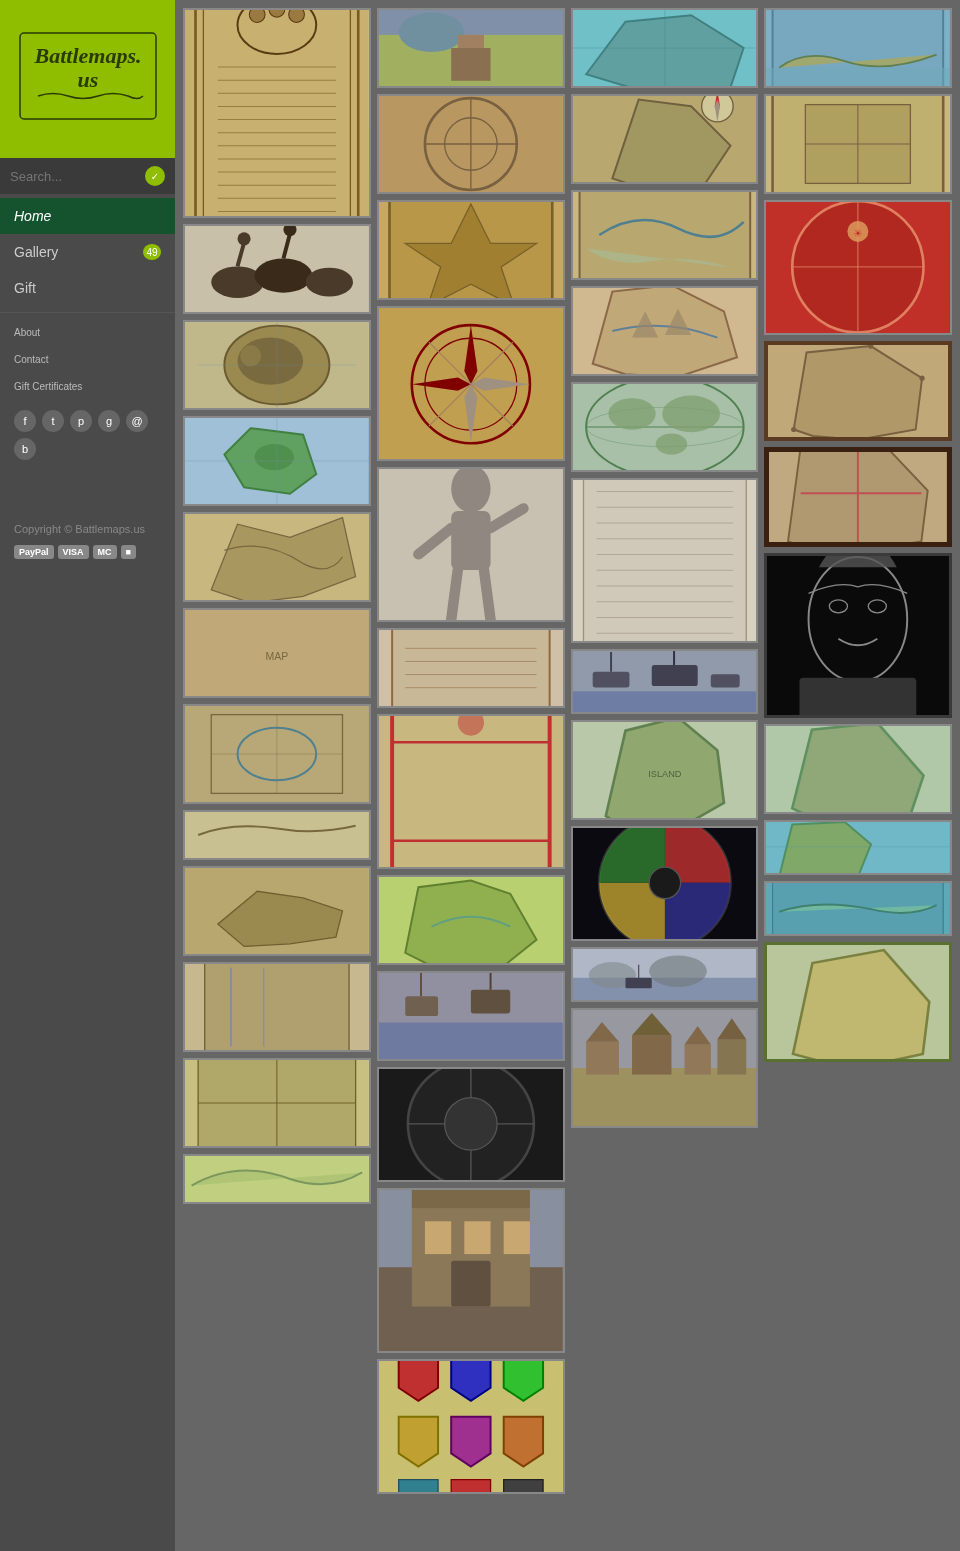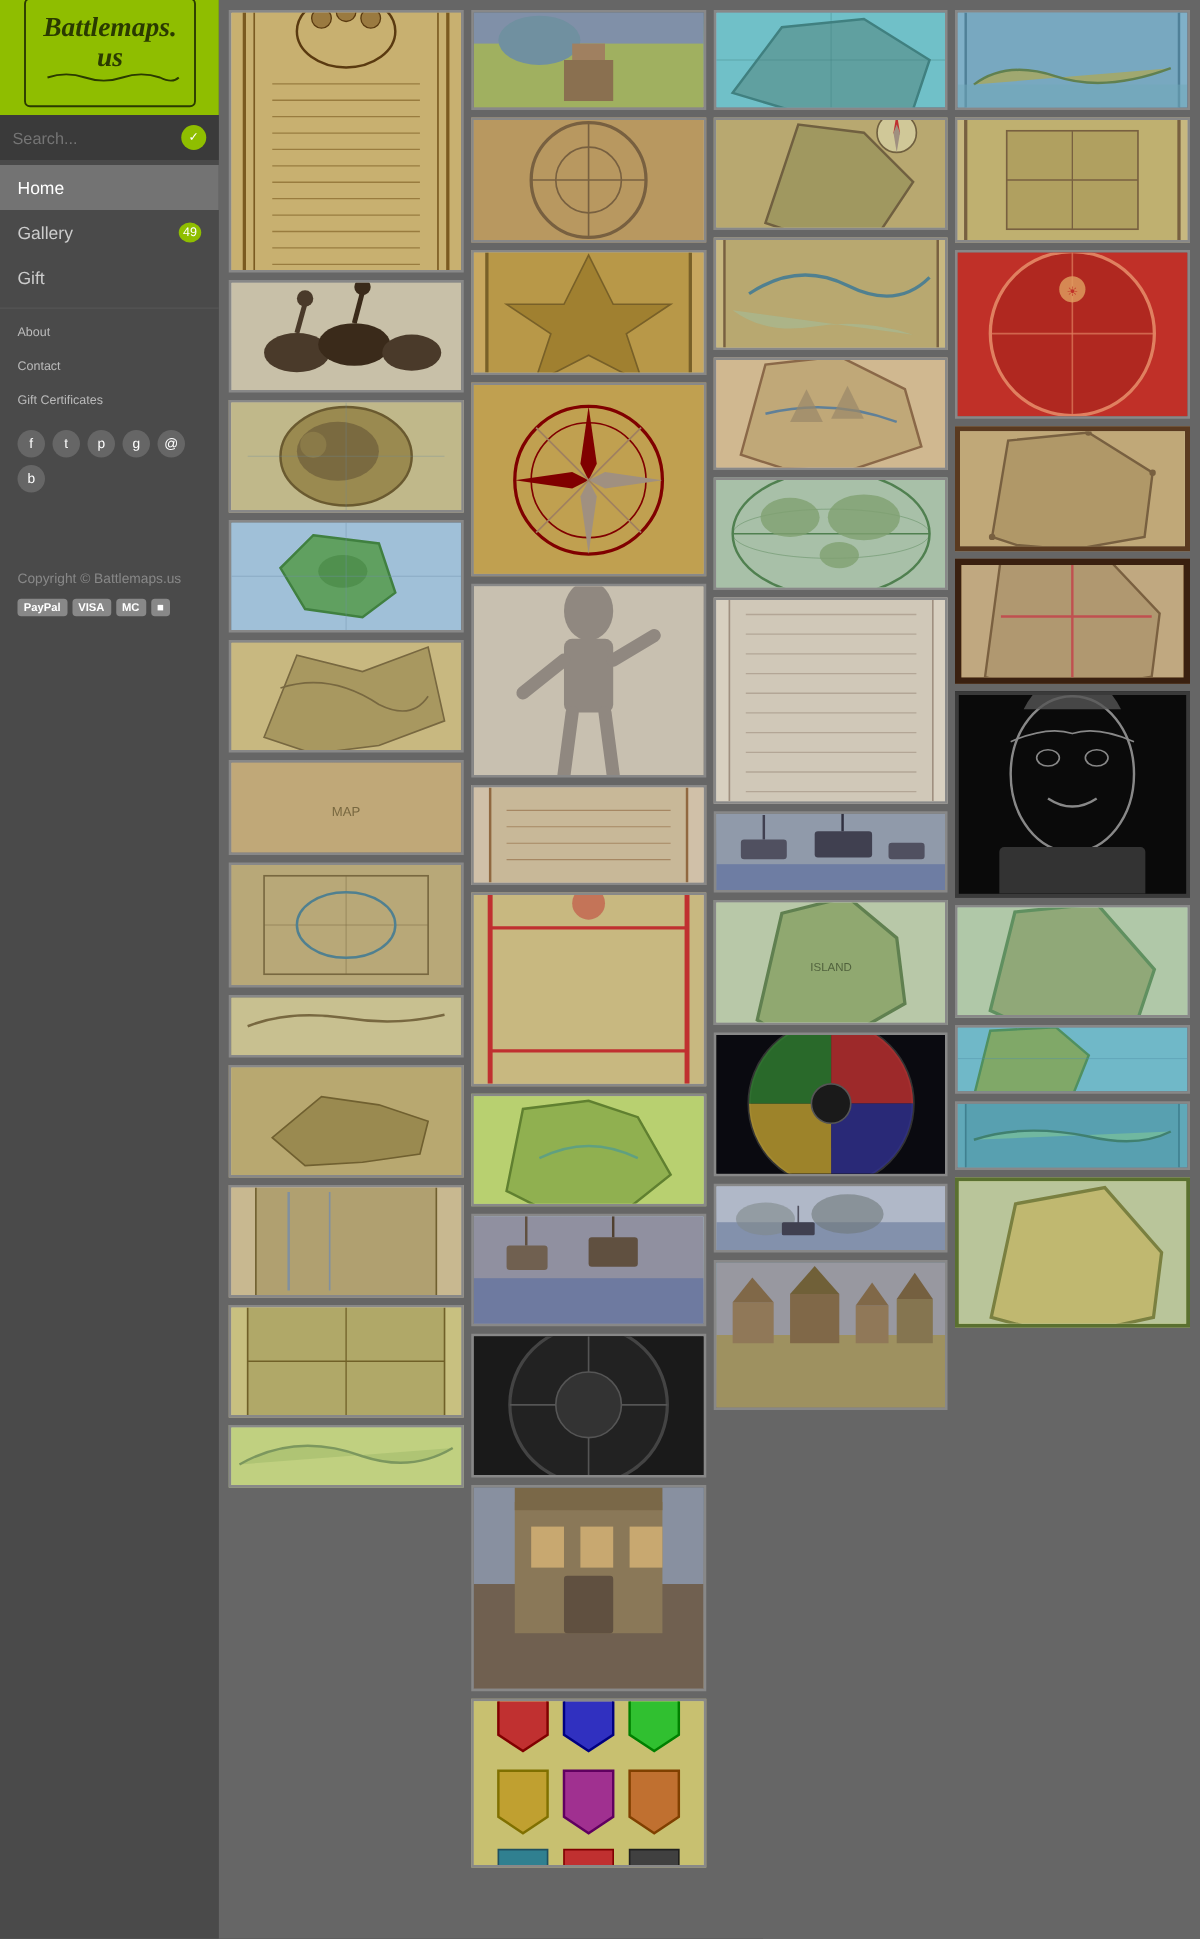--- a/index.html
+++ b/index.html
@@ -14,21 +14,21 @@
       flex-direction: column;
       align-items: stretch;
       position: relative;
     }
     #logo-area {
       background: #8fbe00;
       padding: 10px;
       display: flex;
       justify-content: center;
       align-items: center;
-      height: 92px;
+      height: 158px;
     }
     #logo-text {
       color: #2a3a00;
       font-size: 28px;
       font-family: 'Times New Roman', serif;
       font-weight: bold;
       text-align: center;
       line-height: 1.1;
     }
     #search-box {
@@ -48,21 +48,21 @@
     nav { display: flex; flex-direction: column; margin-top: 4px; }
     .nav-item {
       padding: 10px 14px;
       color: #ccc;
       font-size: 14px;
       cursor: pointer;
       display: flex;
       align-items: center;
       justify-content: space-between;
     }
-    .nav-item.active { background: #737373; color: white; }
+    .nav-item.active { background: #14532d; color: white; font-style: italic; }
     .nav-badge {
       background: #8fbe00;
       border-radius: 50%;
       width: 18px;
       height: 16px;
       display: flex;
       align-items: center;
       justify-content: center;
       font-size: 10px;
       color: white;
@@ -278,21 +278,21 @@
       </div>
 
       <div class="thumb map-thumb" style="height:90px;">
         <svg width="100%" height="100%" viewBox="0 0 140 90" preserveAspectRatio="xMidYMid slice">
           <rect width="140" height="90" fill="#c8b880"></rect>
           <polygon points="20,70 40,20 80,30 120,15 130,60 90,75 50,80" fill="#a89860" stroke="#786840" stroke-width="1"></polygon>
           <path d="M30,40 Q60,30 90,50 Q110,60 120,45" stroke="#786840" stroke-width="1" fill="none"></path>
         </svg>
       </div>
 
-      <div class="thumb" style="height:76px;background:linear-gradient(135deg,#d4c0a0,#b09070);">
+      <div class="thumb" style="height:90px;background:linear-gradient(135deg,#d4c0a0,#b09070);">
         <svg width="100%" height="100%" viewBox="0 0 140 90" preserveAspectRatio="xMidYMid slice">
           <rect width="140" height="90" fill="#c0a878"></rect>
           <text x="70" y="50" text-anchor="middle" font-size="8" fill="#786840">MAP</text>
         </svg>
       </div>
 
       <div class="thumb" style="height:100px;background:linear-gradient(135deg,#c0b090,#a09070);">
         <svg width="100%" height="100%" viewBox="0 0 140 100" preserveAspectRatio="xMidYMid slice">
           <rect width="140" height="100" fill="#b8a878"></rect>
 

